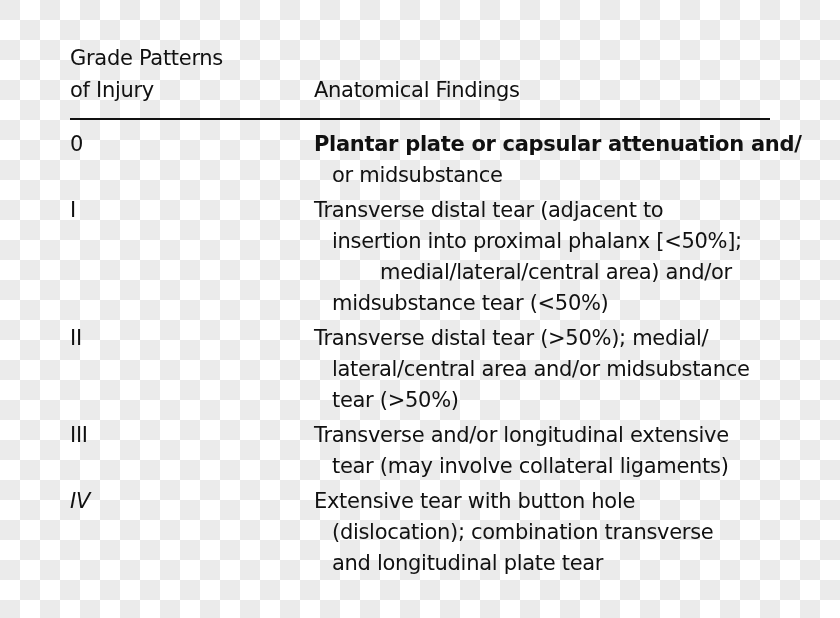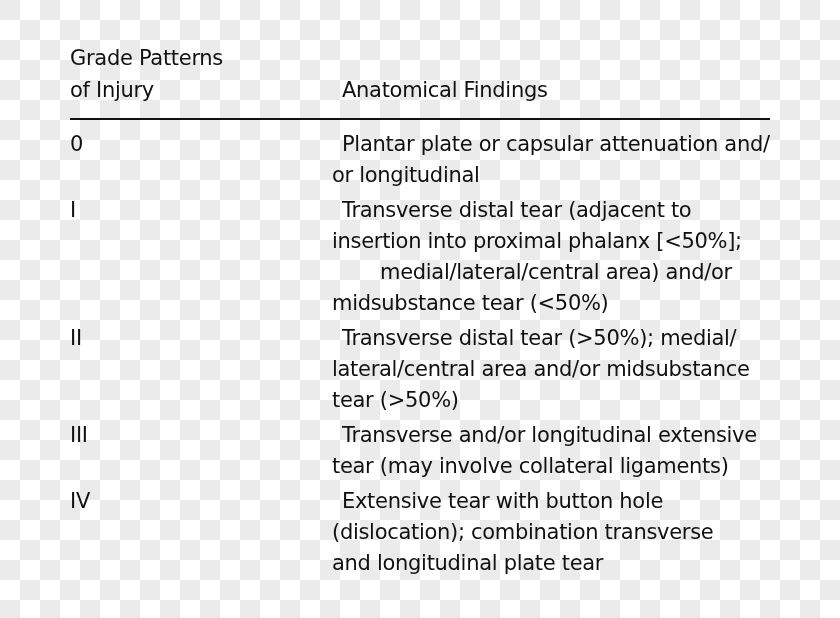--- a/index.html
+++ b/index.html
@@ -45,40 +45,40 @@
     }
     .rule {
       position: absolute;
       left: 0;
       top: 113px;
       width: 700px;
       height: 2px;
       background: #111111;
     }
     .c1 { left: 0; }
-    .c2 { left: 244px; margin-left: 28px; }
+    .c2 { left: 244px; }
     .c2i { left: 262px; }
   </style>
 </head>
 <body>
 
 <div class="table">
 
   <div>
     <div class="line hdr c1" style="top:38px;">Grade Patterns</div>
     <div class="line hdr c1" style="top:70px;">of Injury</div>
     <div class="line hdr c2" style="top:70px;">Anatomical Findings</div>
   </div>
 
   <div class="rule"></div>
 
   <div>
     <div class="line c1" style="top:124px;">0</div>
-    <div class="line c2" style="top:124px;">Plantar plate or capsular attenuation and/</div>
-    <div class="line c2i" style="top:155px;">or longitudinal</div>
+    <div class="line c2" style="top:124px;font-weight:bold;">Plantar plate or capsular attenuation and/</div>
+    <div class="line c2i" style="top:155px;">or midsubstance</div>
   </div>
 
   <div>
     <div class="line c1" style="top:190px;">I</div>
     <div class="line c2" style="top:190px;">Transverse distal tear (adjacent to</div>
     <div class="line c2i" style="top:221px;">insertion into proximal phalanx [&lt;50%];</div>
     <div class="line c2i" style="top:252px;margin-left:48px;">medial/lateral/central area) and/or</div>
     <div class="line c2i" style="top:283px;">midsubstance tear (&lt;50%)</div>
   </div>
 
@@ -89,19 +89,19 @@
     <div class="line c2i" style="top:380px;">tear (&gt;50%)</div>
   </div>
 
   <div>
     <div class="line c1" style="top:415px;">III</div>
     <div class="line c2" style="top:415px;text-align:center;">Transverse and/or longitudinal extensive</div>
     <div class="line c2i" style="top:446px;">tear (may involve collateral ligaments)</div>
   </div>
 
   <div>
-    <div class="line c1" style="top:481px;">IV</div>
+    <div class="line c1" style="top:481px;font-style:italic;">IV</div>
     <div class="line c2" style="top:481px;">Extensive tear with button hole</div>
     <div class="line c2i" style="top:512px;text-align:right;">(dislocation); combination transverse</div>
     <div class="line c2i" style="top:543px;">and longitudinal plate tear</div>
   </div>
 
 </div>
 
 </body></html>

